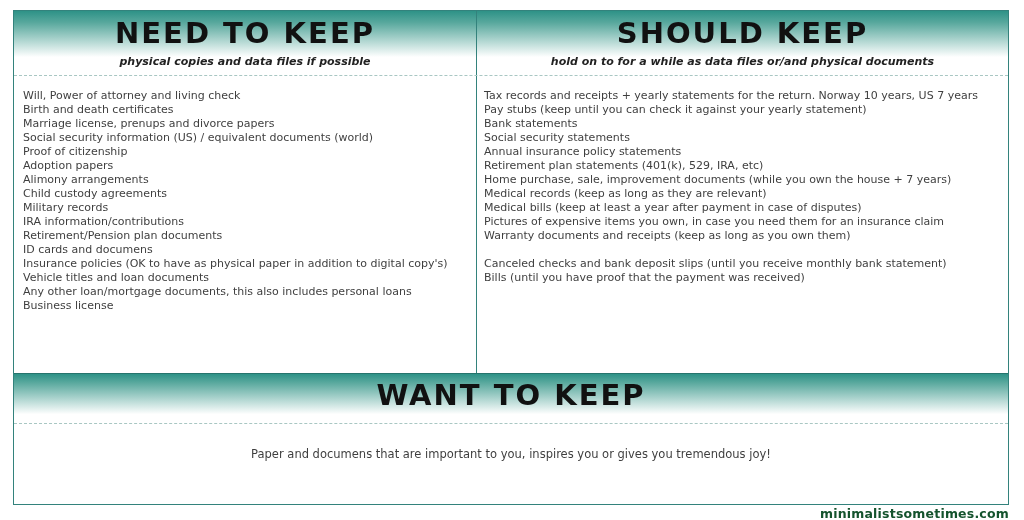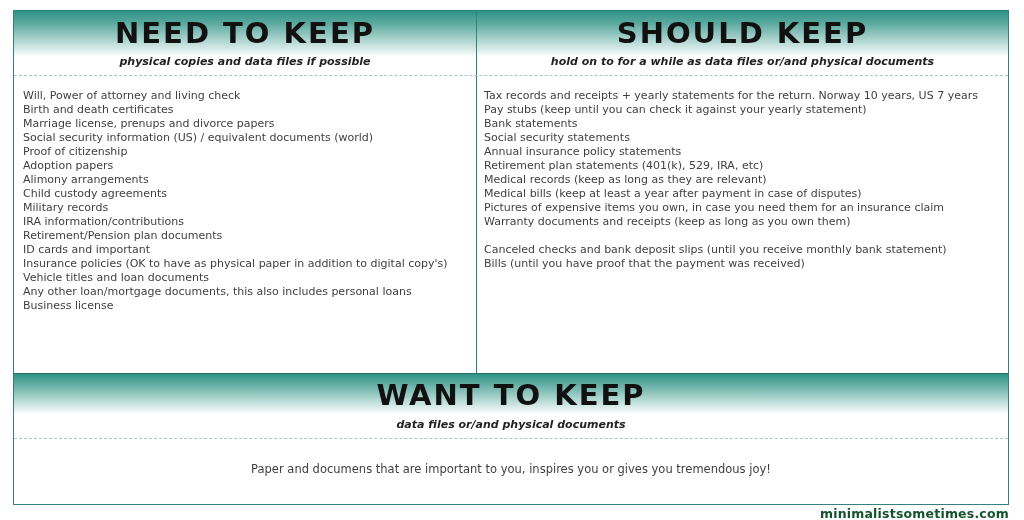--- a/index.html
+++ b/index.html
@@ -74,53 +74,53 @@
             <div class="line">Birth and death certificates</div>
             <div class="line">Marriage license, prenups and divorce papers</div>
             <div class="line">Social security information (US) / equivalent documents (world)</div>
             <div class="line">Proof of citizenship</div>
             <div class="line">Adoption papers</div>
             <div class="line">Alimony arrangements</div>
             <div class="line">Child custody agreements</div>
             <div class="line">Military records</div>
             <div class="line">IRA information/contributions</div>
             <div class="line">Retirement/Pension plan documents</div>
-            <div class="line">ID cards and important</div>
+            <div class="line">ID cards and documens</div>
             <div class="line">Insurance policies (OK to have as physical paper in addition to digital copy's)</div>
             <div class="line">Vehicle titles and loan documents</div>
             <div class="line">Any other loan/mortgage documents, this also includes personal loans</div>
             <div class="line">Business license</div>
           </div>
       </div>
       <div class="lcell-right">
         <div class="doc-list">
             <div class="line">Tax records and receipts + yearly statements for the return. Norway 10 years, US 7 years</div>
             <div class="line">Pay stubs (keep until you can check it against your yearly statement)</div>
             <div class="line">Bank statements</div>
             <div class="line">Social security statements</div>
             <div class="line">Annual insurance policy statements</div>
             <div class="line">Retirement plan statements (401(k), 529, IRA, etc)</div>
+            <div class="line">Home purchase, sale, improvement documents (while you own the house + 7 years)</div>
             <div class="line">Medical records (keep as long as they are relevant)</div>
             <div class="line">Medical bills (keep at least a year after payment in case of disputes)</div>
             <div class="line">Pictures of expensive items you own, in case you need them for an insurance claim</div>
             <div class="line">Warranty documents and receipts (keep as long as you own them)</div>
           </div>
         <div class="list-gap"></div>
         <div class="doc-list">
             <div class="line">Canceled checks and bank deposit slips (until you receive monthly bank statement)</div>
             <div class="line">Bills (until you have proof that the payment was received)</div>
           </div>
       </div>
     </div>
 
     <div class="want-row">
       <div class="want-band">
         <div class="sec-title">WANT TO KEEP</div>
       </div>
-      <div class="sec-sub want-sub">data files or/and physical documents</div>
       <div class="want-dash"></div>
       <div class="want-body-wrap">
         <div class="want-body">Paper and documens that are important to you, inspires you or gives you tremendous joy!</div>
       </div>
     </div>
 
   </div>
 
   <a class="watermark">minimalistsometimes.com</a>
 </div>

